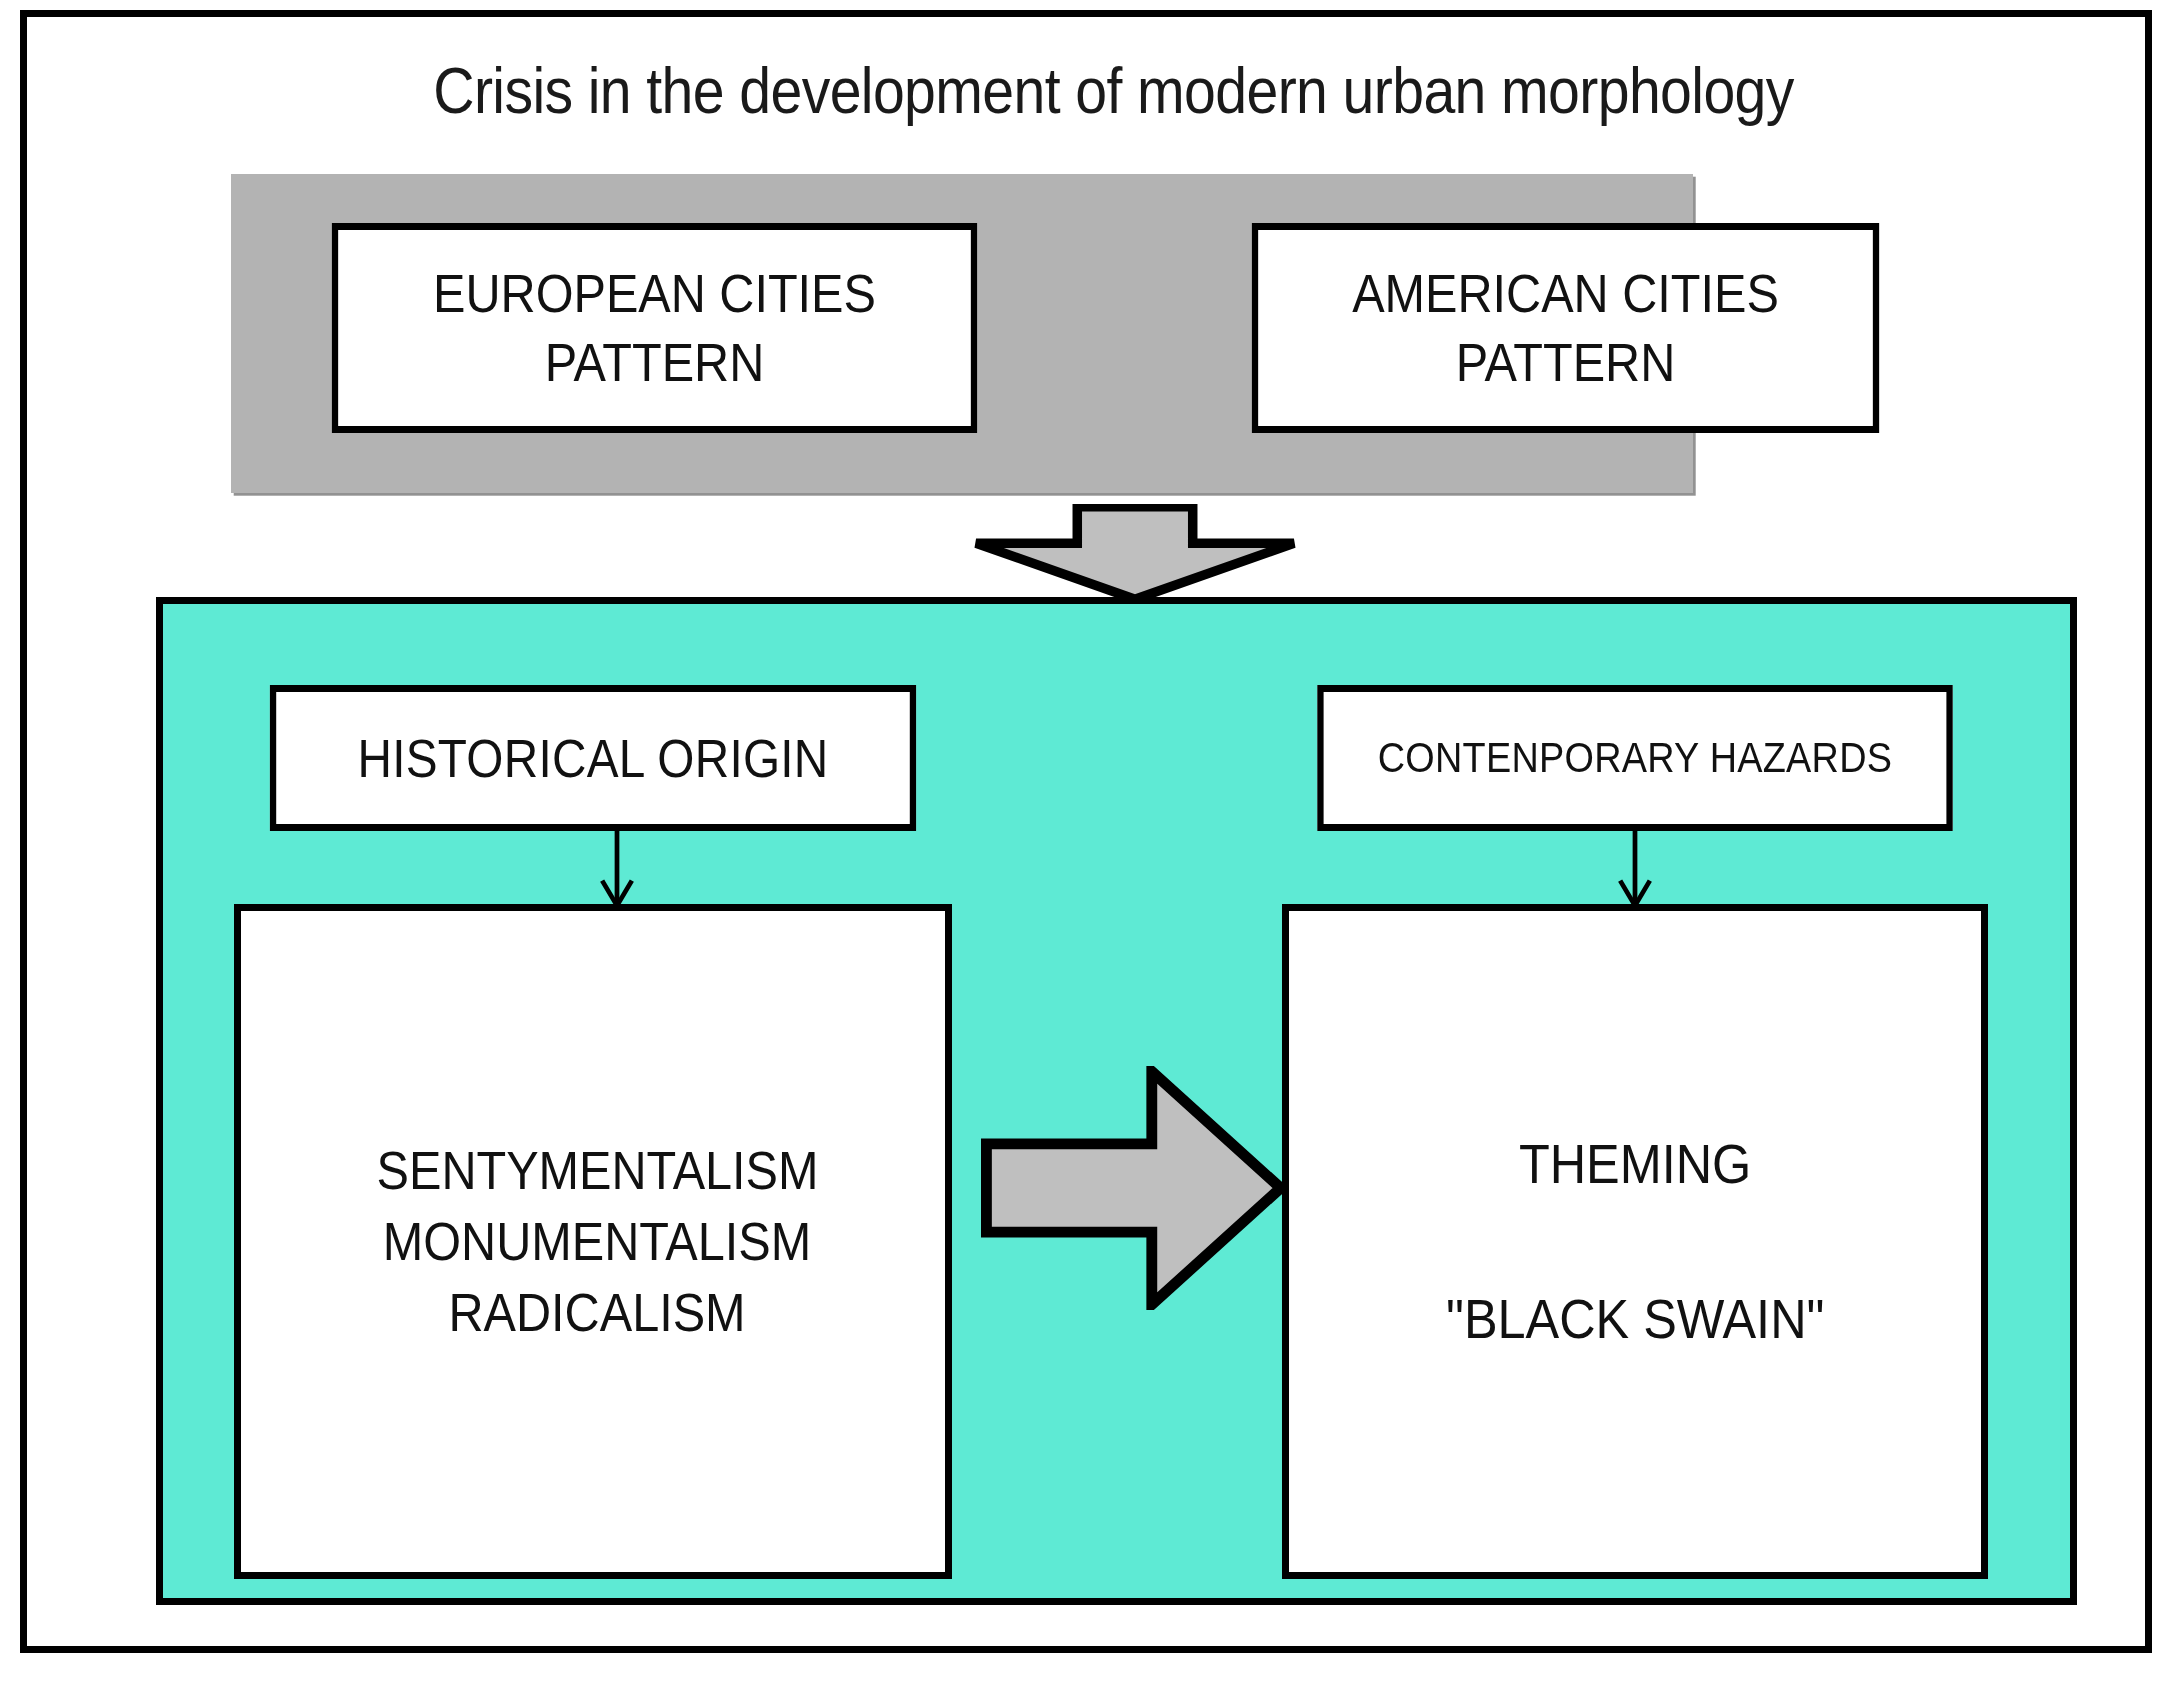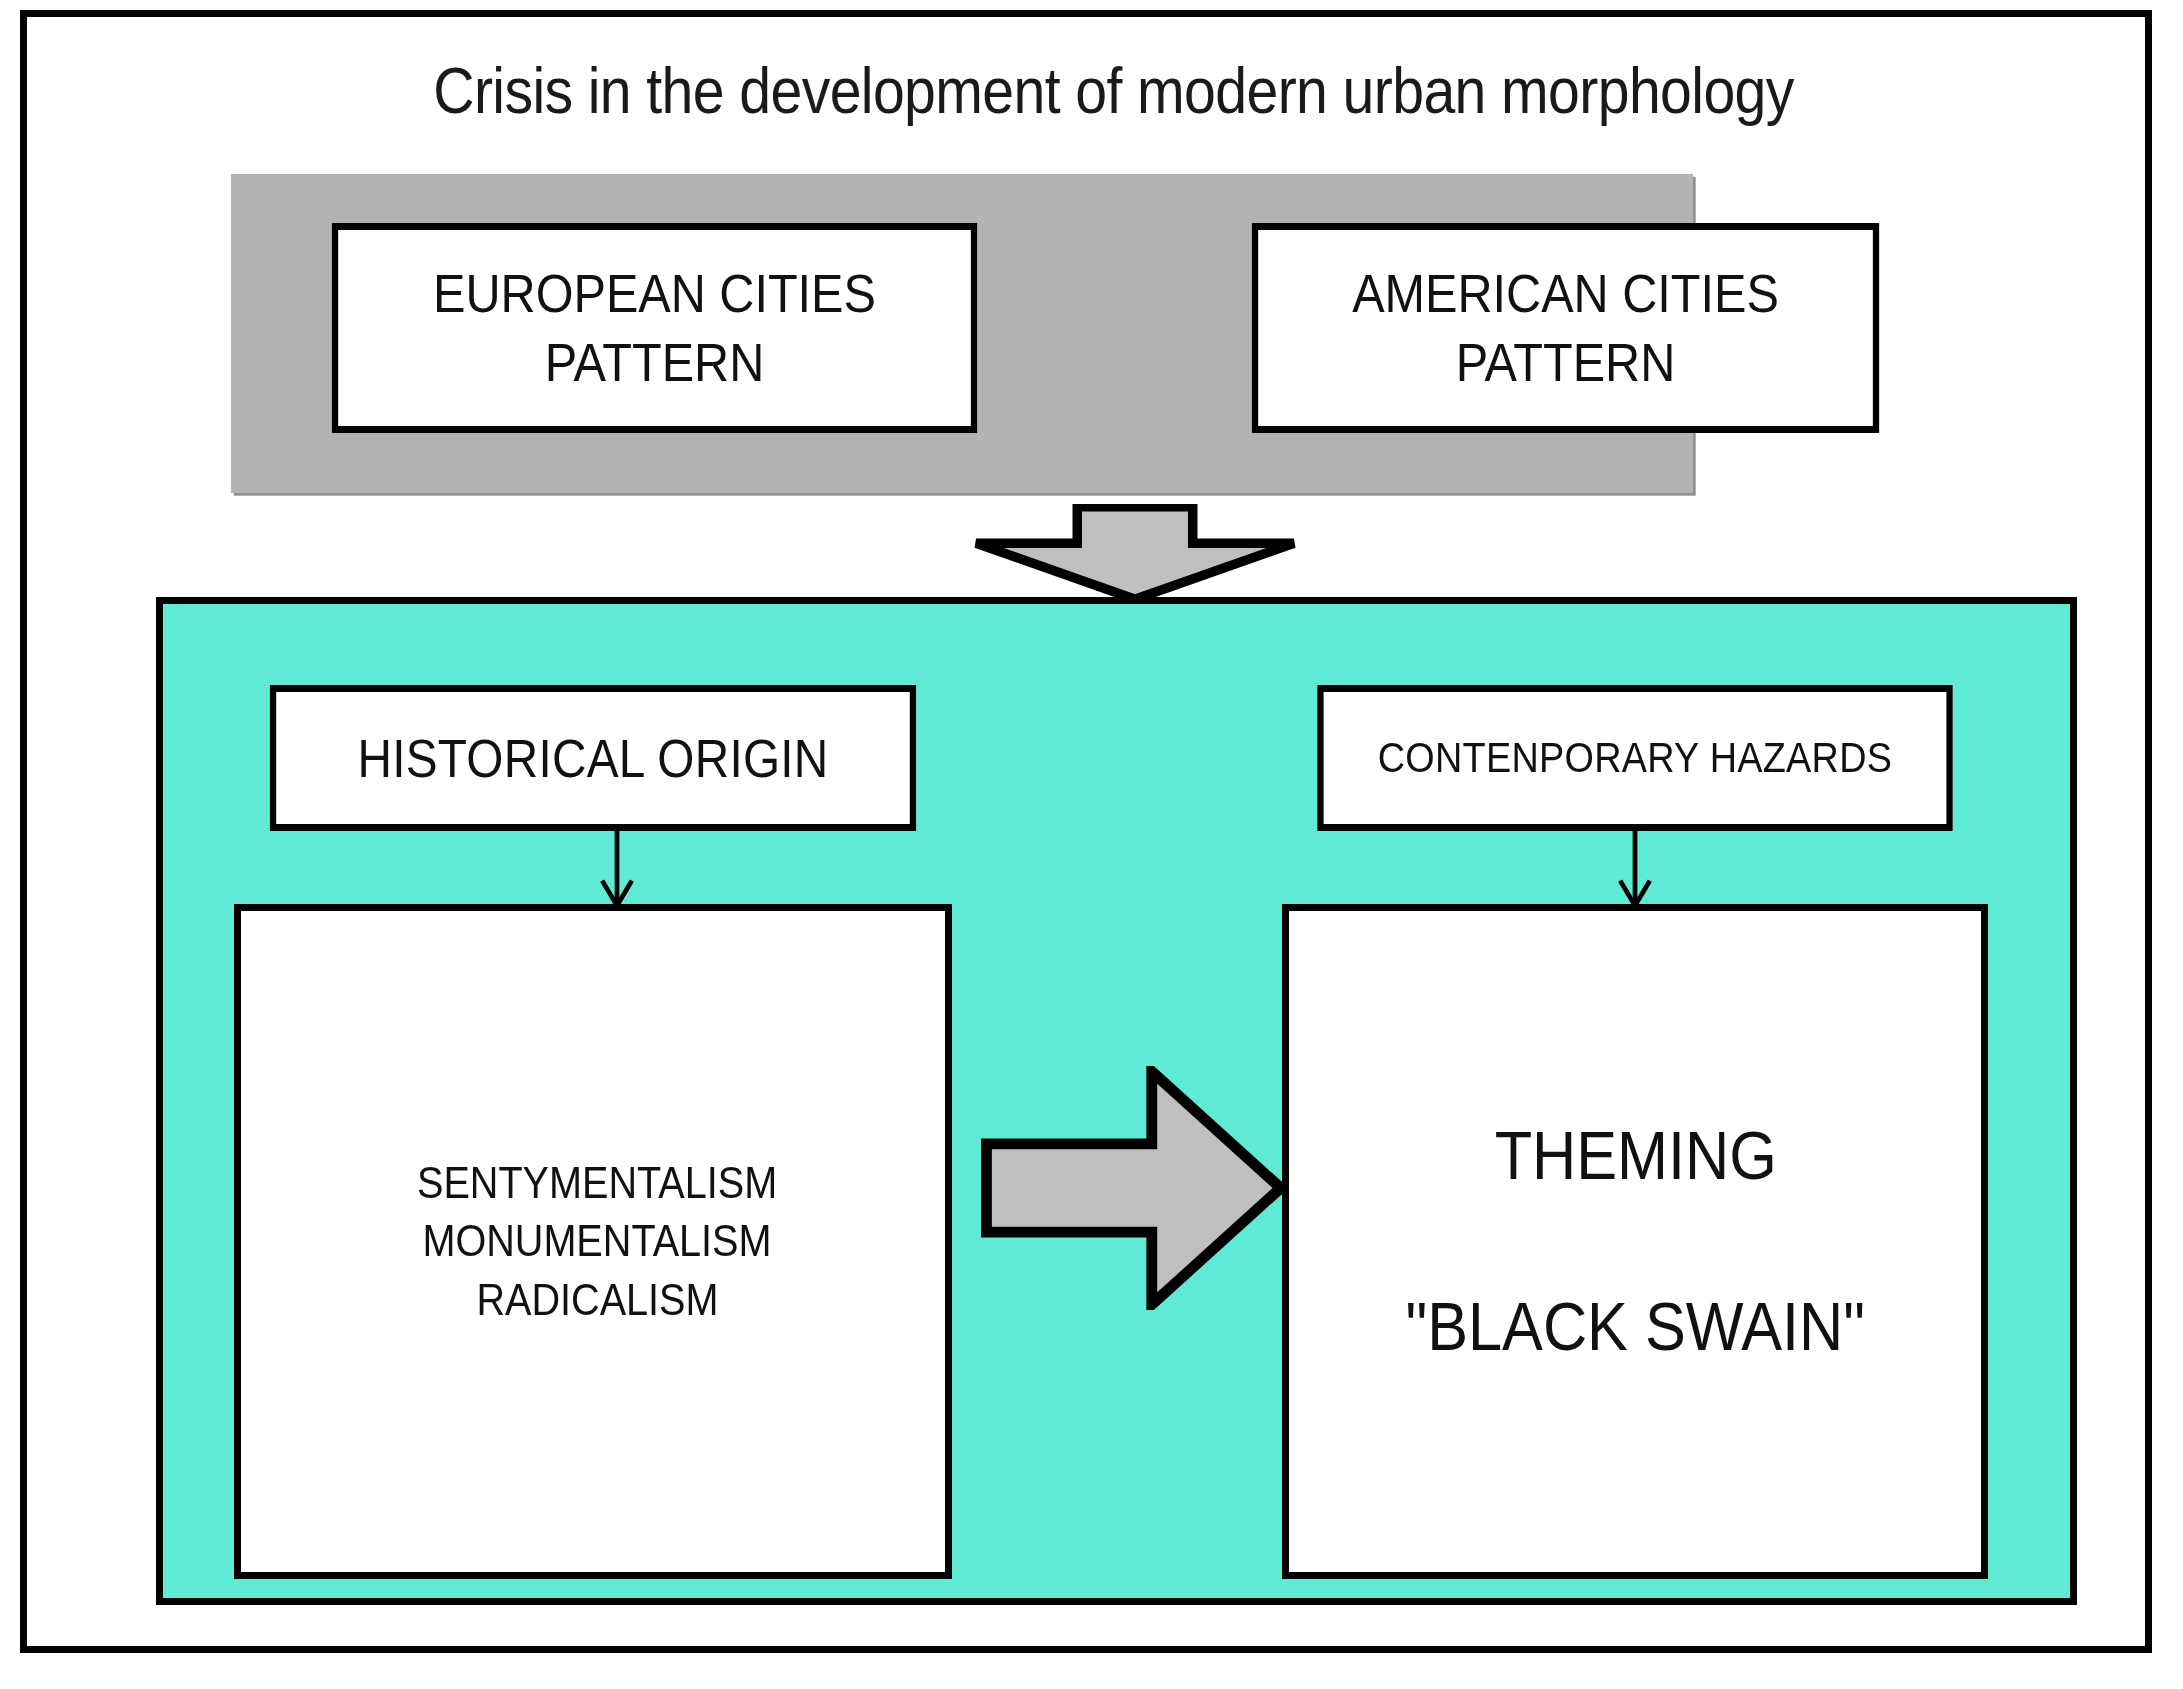--- a/index.html
+++ b/index.html
@@ -150,28 +150,28 @@
     box-sizing: border-box;
     display: flex;
     flex-direction: column;
     align-items: center;
     justify-content: center;
     color: #111111;
   }
   #content-box-origins {
     left: 71px;
     width: 718px;
-    font-size: 44px;
+    font-size: 54px;
     line-height: 1.32;
     padding-left: 8px;
   }
   #content-box-hazards {
     left: 1119px;
     width: 706px;
-    font-size: 68px;
+    font-size: 56px;
     line-height: 1.32;
   }
   .content-line {
     white-space: nowrap;
     transform: scaleX(0.9);
     transform-origin: center center;
   }
   .content-gap { height: 81px; }
 
   

